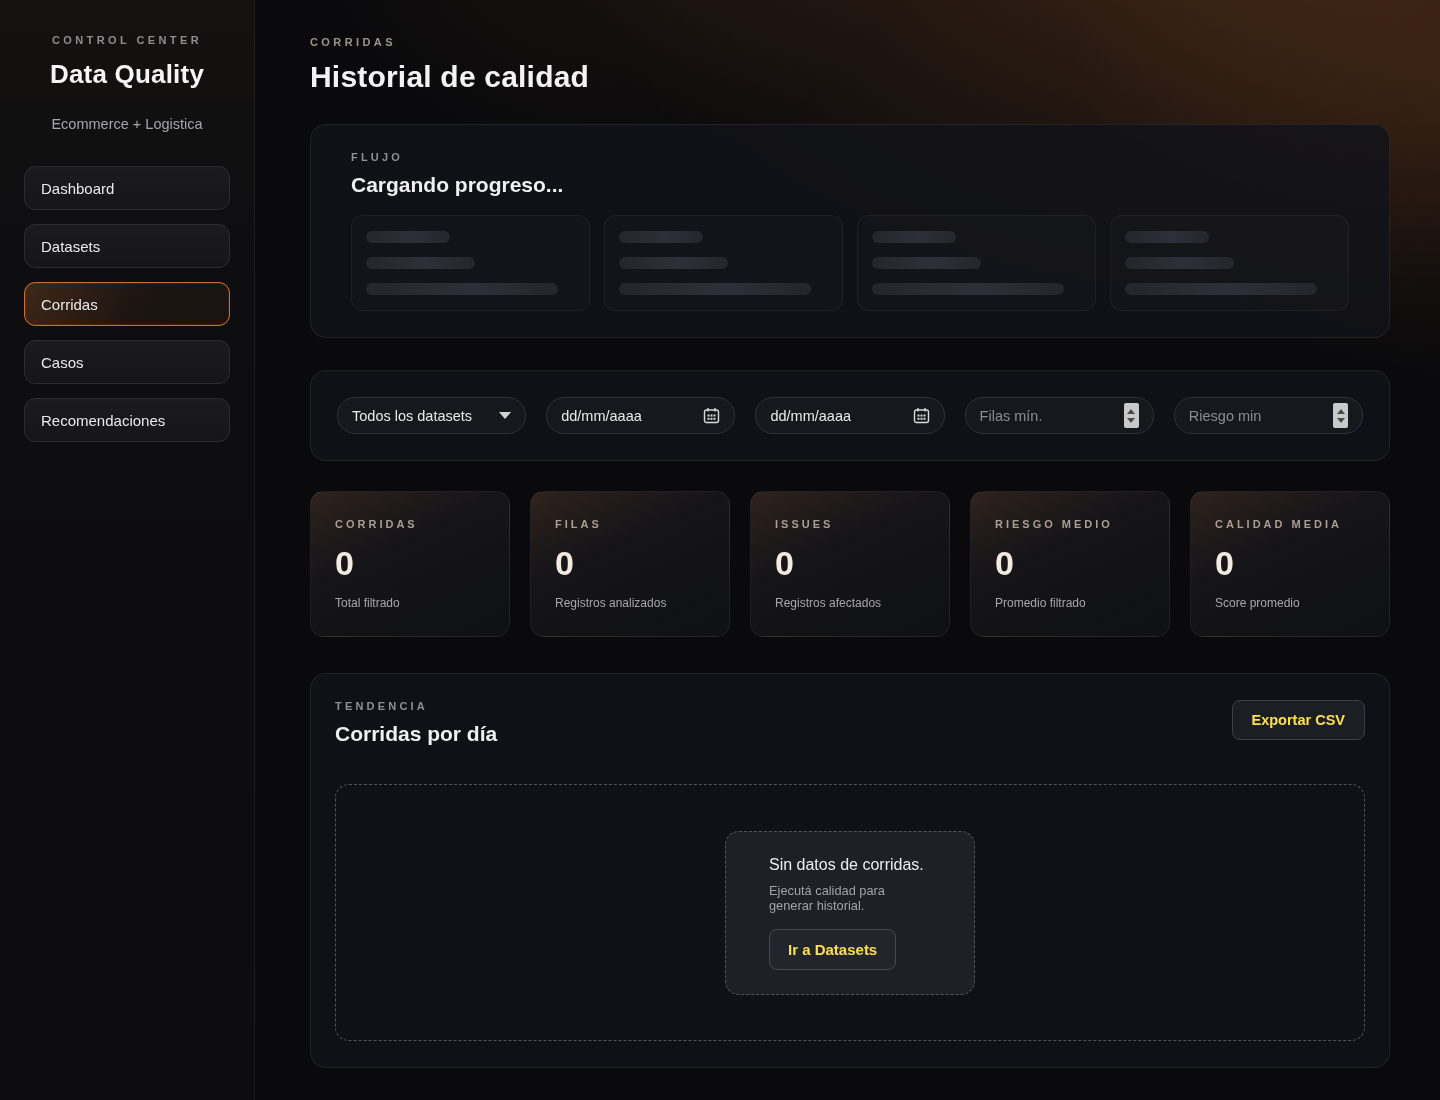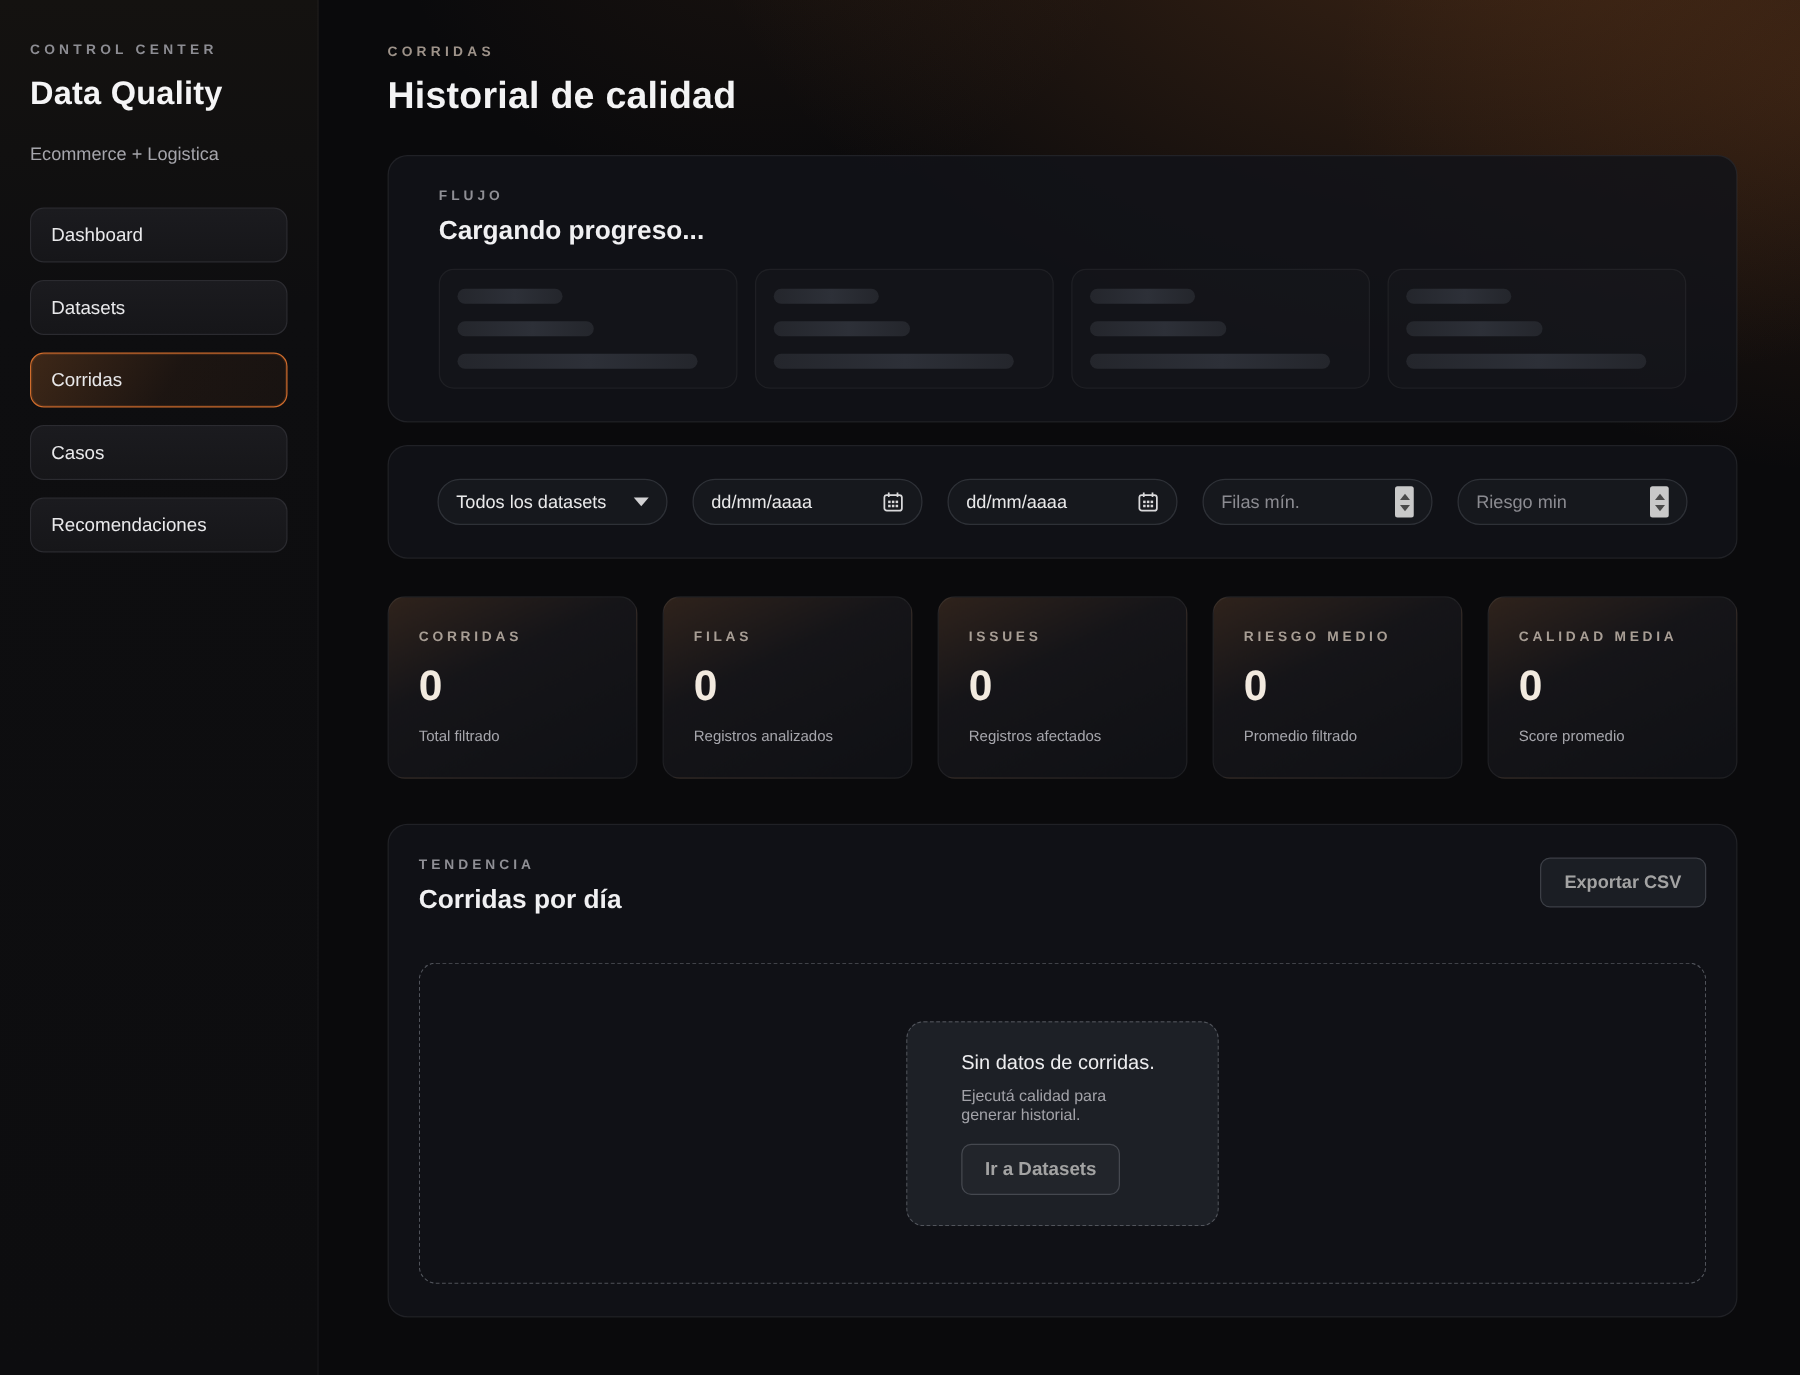--- a/index.html
+++ b/index.html
@@ -8,20 +8,21 @@
     font-family:"Liberation Sans", sans-serif;
     background:#0a0a0c; color:#ececee;
     display:flex;
   }
   
   .sidebar {
     width:255px; min-width:255px; height:1100px;
     background:linear-gradient(180deg,#141210 0%,#0e0e10 22%,#0d0d0f 100%);
     border-right:1px solid rgba(255,255,255,0.06);
     padding:34px 24px;
+    text-align:center;
   }
   .eyebrow {
     font-size:11px; font-weight:700; letter-spacing:3.4px;
     color:#8d8d93; text-transform:uppercase;
   }
   .sidebar-title { margin-top:13px; font-size:26px; font-weight:800; color:#f5f5f6; letter-spacing:.2px; }
   .sidebar-sub { margin-top:26px; font-size:14.5px; color:#a5a5ab; }
   .nav { margin-top:34px; display:flex; flex-direction:column; gap:14px; }
   .nav-item {
     height:44px; border-radius:11px; display:flex; align-items:center;
@@ -57,21 +58,21 @@
   .skeleton-row { margin-top:18px; display:grid; grid-template-columns:repeat(4,1fr); gap:14px; }
   .skeleton-card {
     border:1px solid rgba(255,255,255,0.05); border-radius:12px;
     background:rgba(255,255,255,0.015); padding:15px 14px;
   }
   .sk-bar { height:12px; border-radius:6px;
     background:linear-gradient(90deg,#24262c 0%,#2d3038 55%,#24262c 100%); }
   .sk-bar + .sk-bar { margin-top:14px; }
   .sk-1 { width:40%; } .sk-2 { width:52%; } .sk-3 { width:92%; }
   
-  .filter-card { margin-top:18px; padding:26px 39px; display:flex; gap:20px; }
+  .filter-card { margin-top:32px; padding:26px 26px; display:flex; gap:20px; }
   .control {
     height:37px; border-radius:18px; border:1px solid #2e3137;
     background:#16181d; display:flex; align-items:center; justify-content:space-between;
     padding:0 14px; font-size:14.5px; cursor:pointer; flex:1;
   }
   .control .val { color:#e9e9ea; }
   .control .ph { color:#8b8b91; }
   .caret { width:0; height:0; border-left:6px solid transparent; border-right:6px solid transparent;
     border-top:7px solid #d2d2d4; margin-left:10px; }
   .cal-icon { width:17px; height:17px; margin-left:10px; flex:none; }
@@ -91,21 +92,21 @@
     padding:26px 24px 24px; height:146px;
   }
   .stat-label { font-size:11px; font-weight:700; letter-spacing:3px; color:#a89e95; }
   .stat-value { margin-top:16px; font-size:34px; font-weight:700; color:#f2eadf; line-height:1; }
   .stat-sub { margin-top:16px; font-size:12px; color:#a6a6ac; }
   
   .trend-card { margin-top:36px; padding:26px 24px 26px; }
   .trend-head { display:flex; align-items:flex-start; justify-content:space-between; }
   .btn {
     border-radius:8px; border:1px solid #3c3f46; background:#1b1e24;
-    color:#a3a3a3; font-weight:700; font-size:14.5px; cursor:pointer;
+    color:#fde047; font-weight:700; font-size:14.5px; cursor:pointer;
     font-family:"Liberation Sans", sans-serif;
   }
   .export-btn { padding:11px 19px; }
   .chart-area {
     margin-top:38px; height:257px; border:1.5px dashed #50535a; border-radius:14px;
     display:flex; align-items:center; justify-content:center;
   }
   .empty-box {
     border:1.5px dashed #51545b; border-radius:14px; background:#1d2026;
     padding:24px 43px; width:250px;

